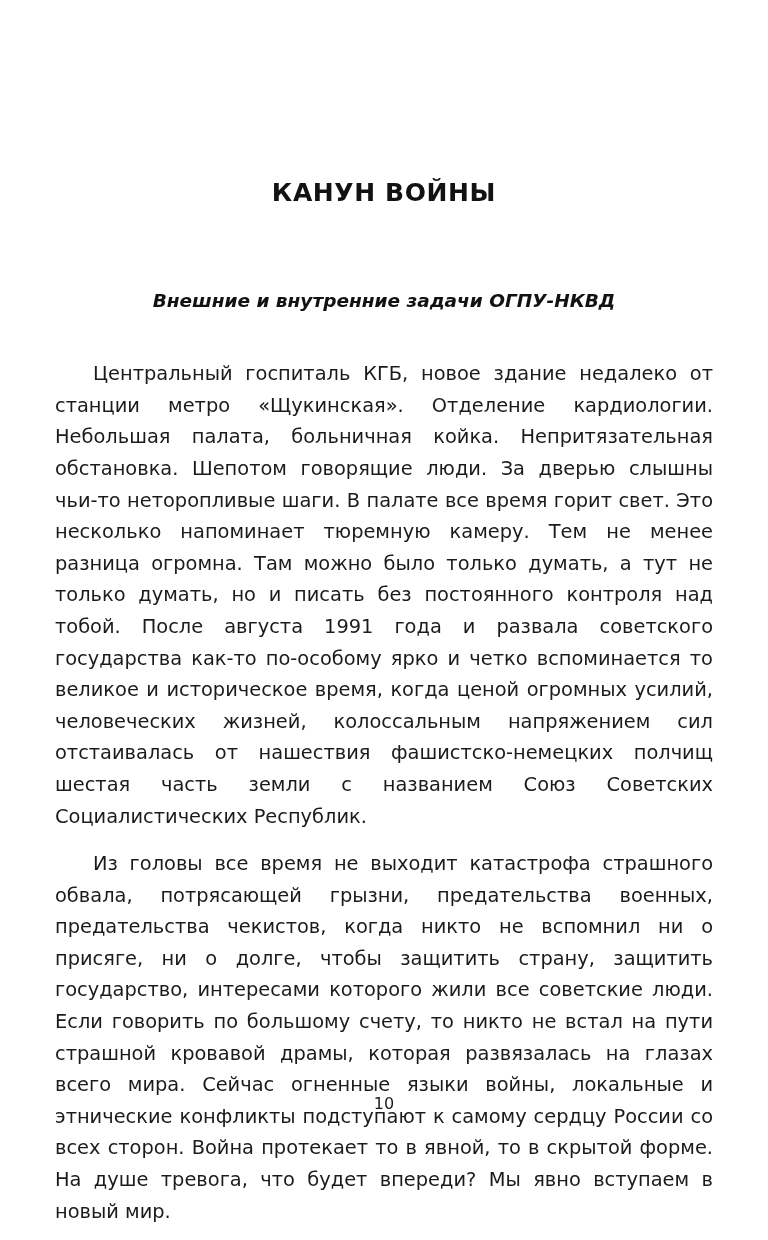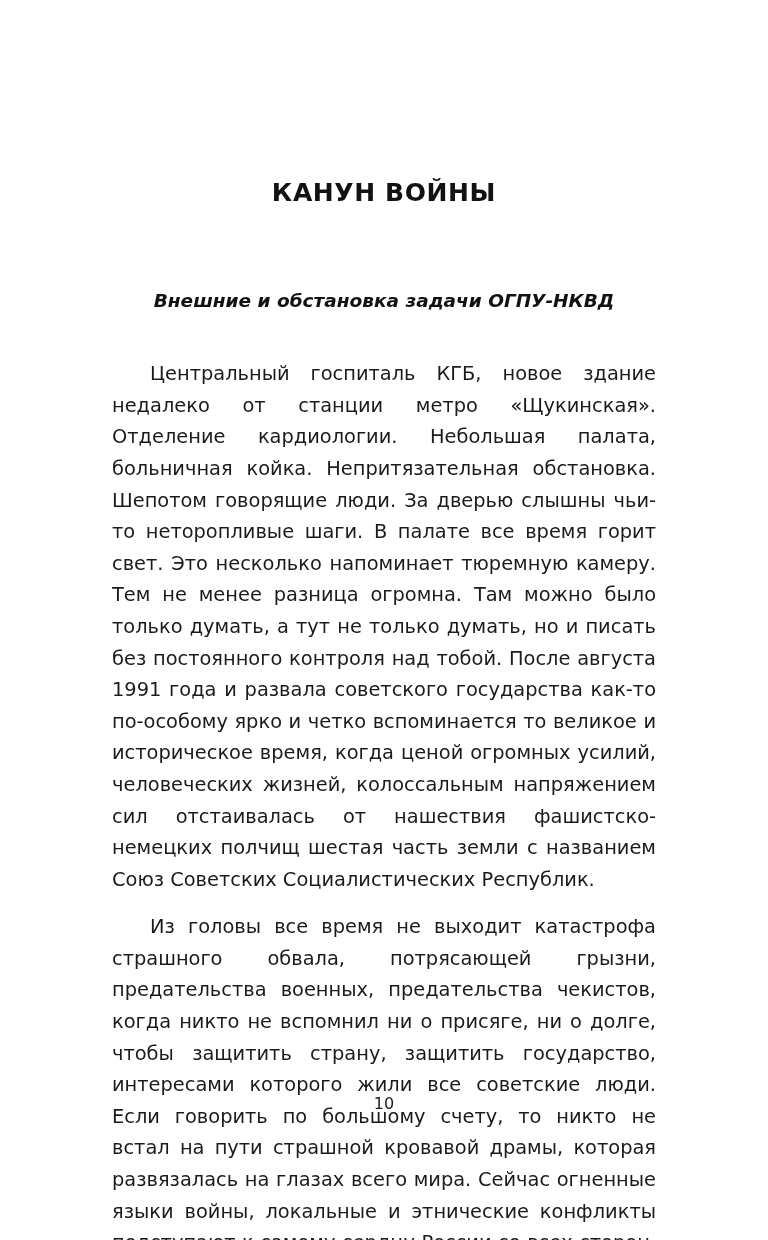--- a/index.html
+++ b/index.html
@@ -12,21 +12,21 @@
     height: 1240px;
     font-family: "DejaVu Sans", sans-serif;
     color: #1b1b1b;
     -webkit-font-smoothing: antialiased;
   }
   .page {
     position: relative;
     width: 768px;
     height: 964px;
     box-sizing: border-box;
-    padding: 0 96px;
+    padding: 0 39px;
   }
   .chapter-title {
     margin: 0;
     padding-top: 178px;
     text-align: center;
     font-size: 25px;
     font-weight: 700;
     letter-spacing: 0.6px;
     line-height: 1.2;
     color: #121212;
@@ -63,21 +63,21 @@
     color: #1b1b1b;
   }
 </style>
 </head>
 <body>
 
 <div class="page">
 
   <h1 class="chapter-title">КАНУН ВОЙНЫ</h1>
 
-  <h2 class="section-subtitle">Внешние и обстановка задачи ОГПУ-НКВД</h2>
+  <h2 class="section-subtitle">Внешние и внутренние задачи ОГПУ-НКВД</h2>
 
   <div class="body-copy">
     <p>Центральный госпиталь КГБ, новое здание недалеко от станции метро «Щукинская». Отделение кардиологии. Небольшая палата, больничная койка. Непритязательная обстановка. Шепотом говорящие люди. За дверью слышны чьи-то неторопливые шаги. В палате все время горит свет. Это несколько напоминает тюремную камеру. Тем не менее разница огромна. Там можно было только думать, а тут не только думать, но и писать без постоянного контроля над тобой. После августа 1991 года и развала советского государства как-то по-особому ярко и четко вспоминается то великое и историческое время, когда ценой огромных усилий, человеческих жизней, колоссальным напряжением сил отстаивалась от нашествия фашистско-немецких полчищ шестая часть земли с названием Союз Советских Социалистических Республик.</p>
     <p>Из головы все время не выходит катастрофа страшного обвала, потрясающей грызни, предательства военных, предательства чекистов, когда никто не вспомнил ни о присяге, ни о долге, чтобы защитить страну, защитить государство, интересами которого жили все советские люди. Если говорить по большому счету, то никто не встал на пути страшной кровавой драмы, которая развязалась на глазах всего мира. Сейчас огненные языки войны, локальные и этнические конфликты подступают к самому сердцу России со всех сторон. Война протекает то в явной, то в скрытой форме. На душе тревога, что будет впереди? Мы явно вступаем в новый мир.</p>
   </div>
 
   <div class="page-number">10</div>
 
 </div>
 

